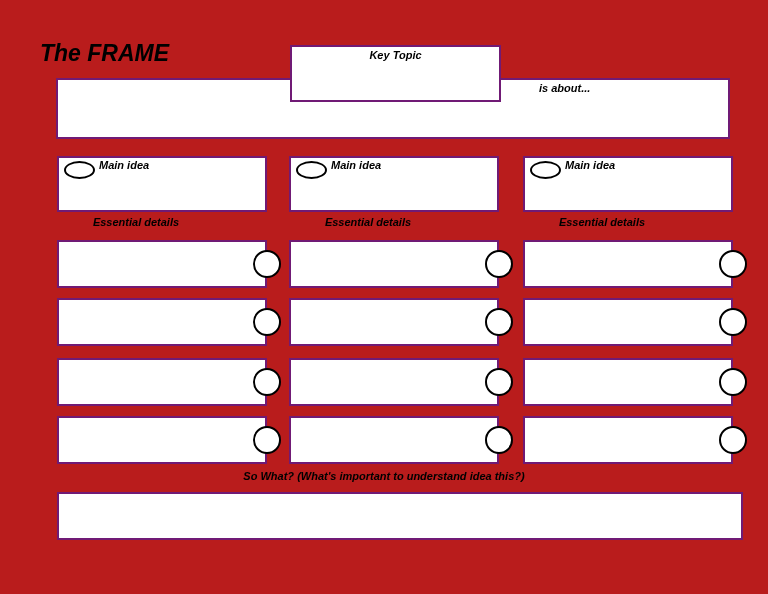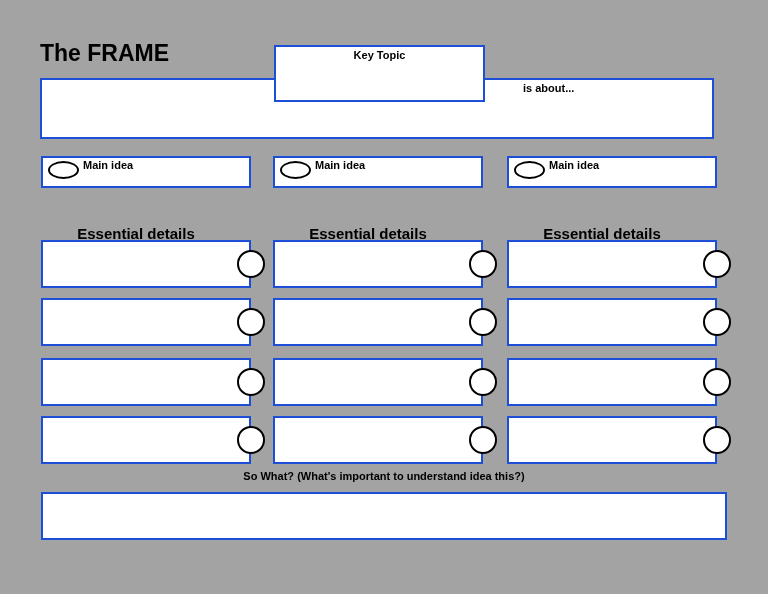--- a/index.html
+++ b/index.html
@@ -2,27 +2,29 @@
 <html><head>
 <meta charset="utf-8">
 <style>
   * { box-sizing: border-box; margin: 0; padding: 0; }
   html, body { background: #ffffff; }
   body { font-family: "Liberation Sans", sans-serif; color: #000000; }
   #page {
     position: relative;
     width: 768px;
     height: 594px;
-    background: #a3a3a3;
+    background: #b91c1c;
     overflow: hidden;
+    font-style: italic;
   }
   .box {
     position: absolute;
-    border: 2px solid #1d4ed8;
+    border: 2px solid #701a75;
     background: #ffffff;
+    margin-left: 16px;
   }
   .lbl {
     position: absolute;
     font-weight: bold;
     font-size: 11px;
     line-height: 13px;
     color: #000000;
     white-space: nowrap;
   }
   #title {
@@ -32,41 +34,40 @@
     font-size: 23px;
     line-height: 25px;
   }
   
   #about-box { left: 40px; top: 78px; width: 674px; height: 61px; z-index: 1; }
   #about-label { left: 445px; top: 2px; padding-left: 36px; }
   
   #key-topic-box { left: 274px; top: 45px; width: 211px; height: 57px; z-index: 2; }
   #key-topic-label { left: 0; top: 2px; width: 207px; text-align: center; position: absolute; }
   
-  .mi { top: 156px; width: 210px; height: 32px; padding-left: 38px; }
+  .mi { top: 156px; width: 210px; height: 56px; padding-left: 38px; }
   .c0 { left: 41px; } .c1 { left: 273px; } .c2 { left: 507px; }
   .oval {
     position: absolute;
     left: 5px; top: 3px;
     width: 31px; height: 18px;
     border: 2px solid #000000;
     border-radius: 50%;
     background: #ffffff;
   }
   .mi-label { left: 40px; top: 1px; }
   
   .eh {
     position: absolute;
     top: 216px; width: 210px;
     text-align: center;
     padding-right: 20px;
     font-weight: bold;
-    font-size: 15px;
+    font-size: 11px;
     line-height: 13px;
-    margin-top: 11px;
   }
   
   .dt { width: 210px; height: 48px; }
   .r0 { top: 240px; } .r1 { top: 298px; } .r2 { top: 358px; } .r3 { top: 416px; }
   .circle {
     position: absolute;
     right: -16px; top: 8px;
     width: 28px; height: 28px;
     border: 2px solid #000000;
     border-radius: 50%;

